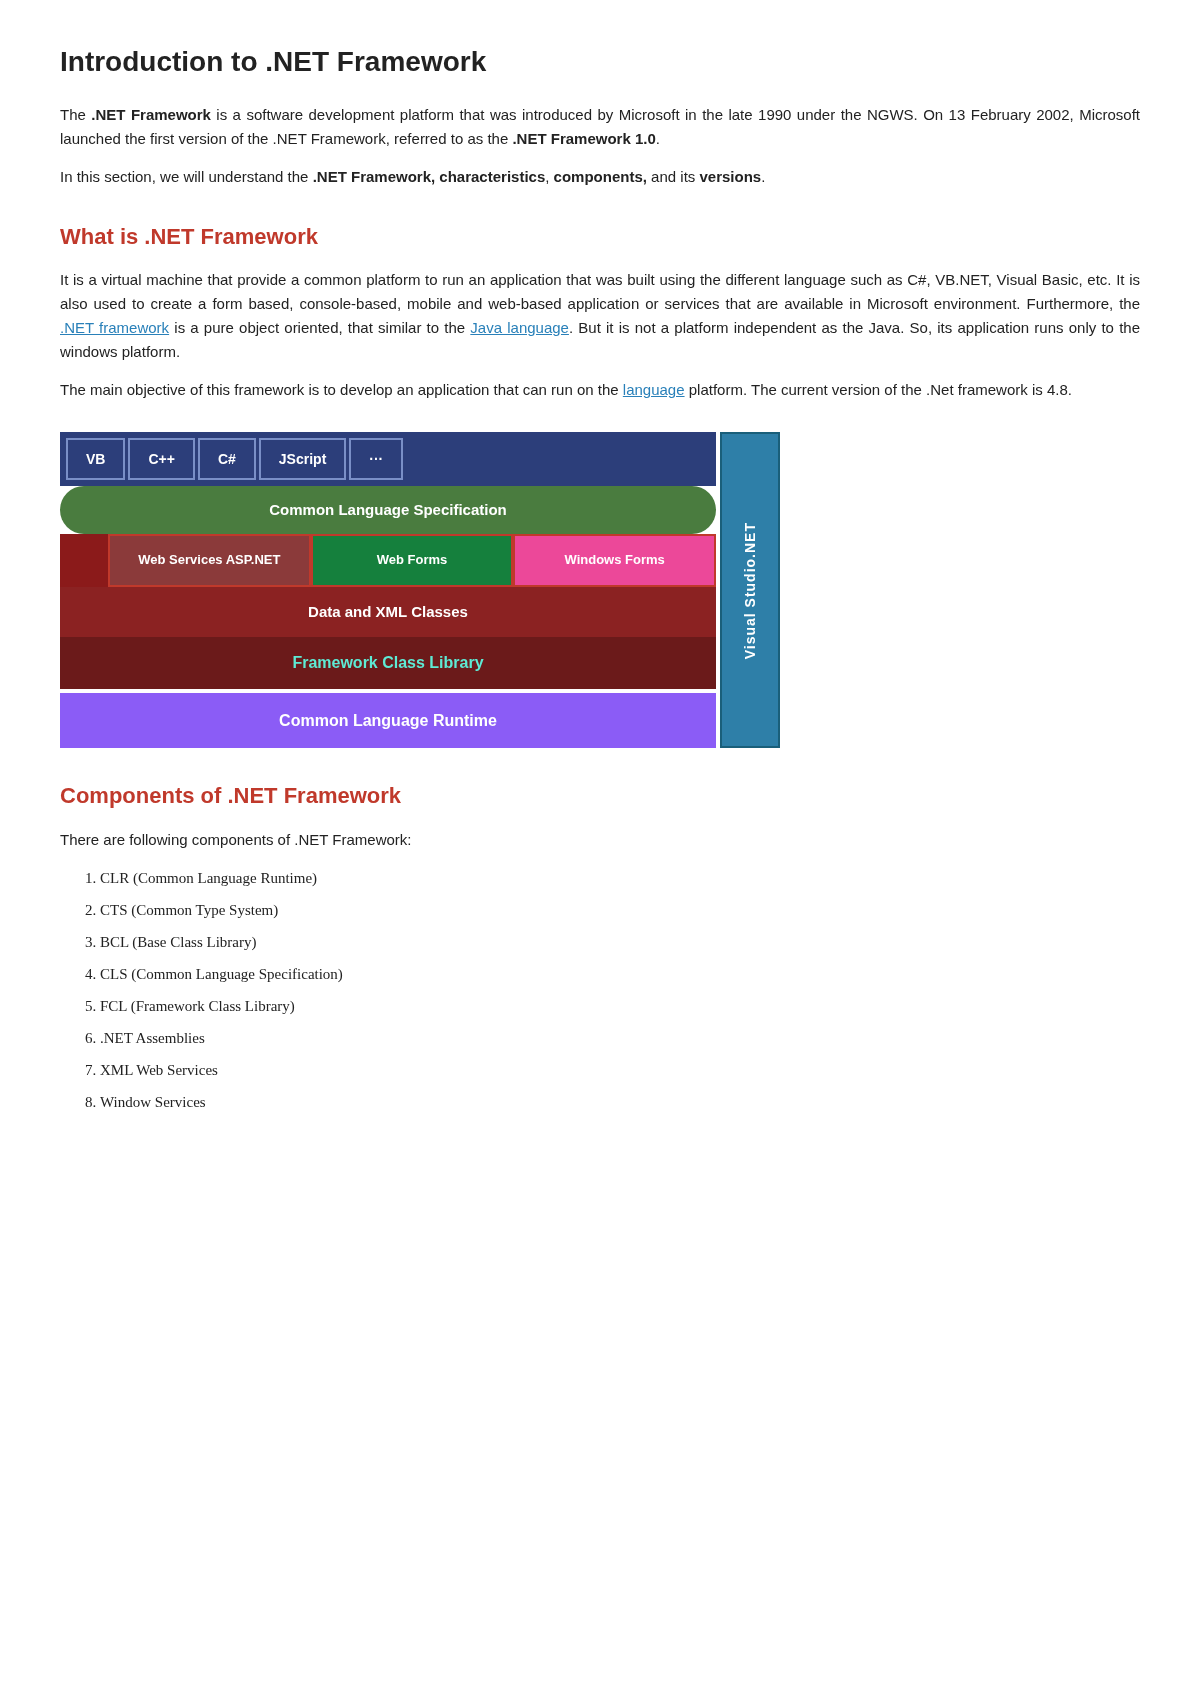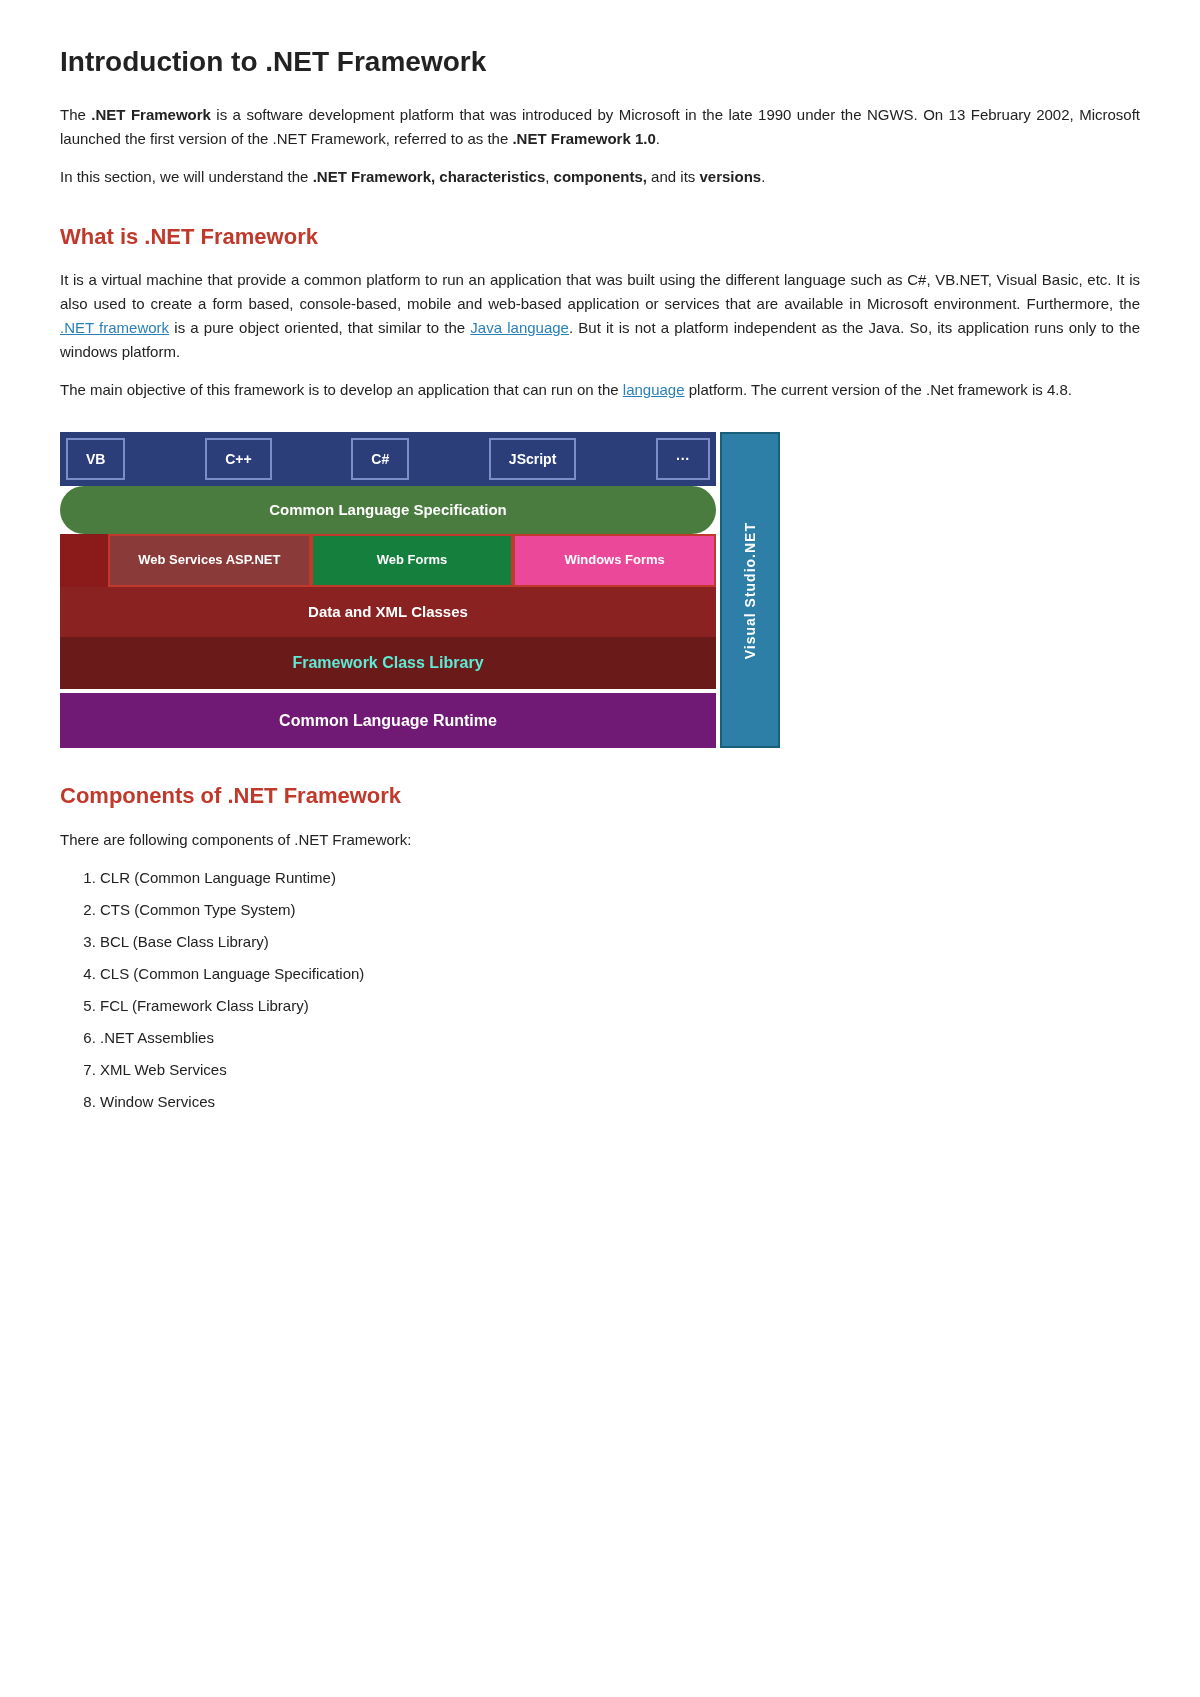--- a/index.html
+++ b/index.html
@@ -64,21 +64,20 @@
       font-size: 14px;
       letter-spacing: 1px;
     }
     
     .lang-row {
       display: flex;
       flex-direction: row;
       gap: 3px;
       padding: 6px 6px;
       background: #2c3e7a;
-      justify-content: space-between;
     }
     .lang-box {
       background: #2c3e7a;
       border: 2px solid #7a8fc7;
       color: #fff;
       font-weight: bold;
       font-size: 14px;
       padding: 8px 18px;
       text-align: center;
     }
@@ -135,31 +134,32 @@
     .fcl-row {
       background: #6b1a1a;
       color: #5eead4;
       font-weight: bold;
       font-size: 16px;
       text-align: center;
       padding: 13px 0;
     }
     
     .clr-row {
-      background: #701a75;
+      background: #8b5cf6;
       color: #fff;
       font-weight: bold;
       font-size: 16px;
       text-align: center;
       padding: 15px 0;
       margin-top: 4px;
       width: 100%;
     }
     ol {
       margin-left: 40px;
+      font-family: Liberation Serif, serif;
     }
     ol li {
       margin-bottom: 8px;
       font-size: 15px;
     }
   </style>
 </head>
 <body>
 
 <h1>Introduction to .NET Framework</h1>

